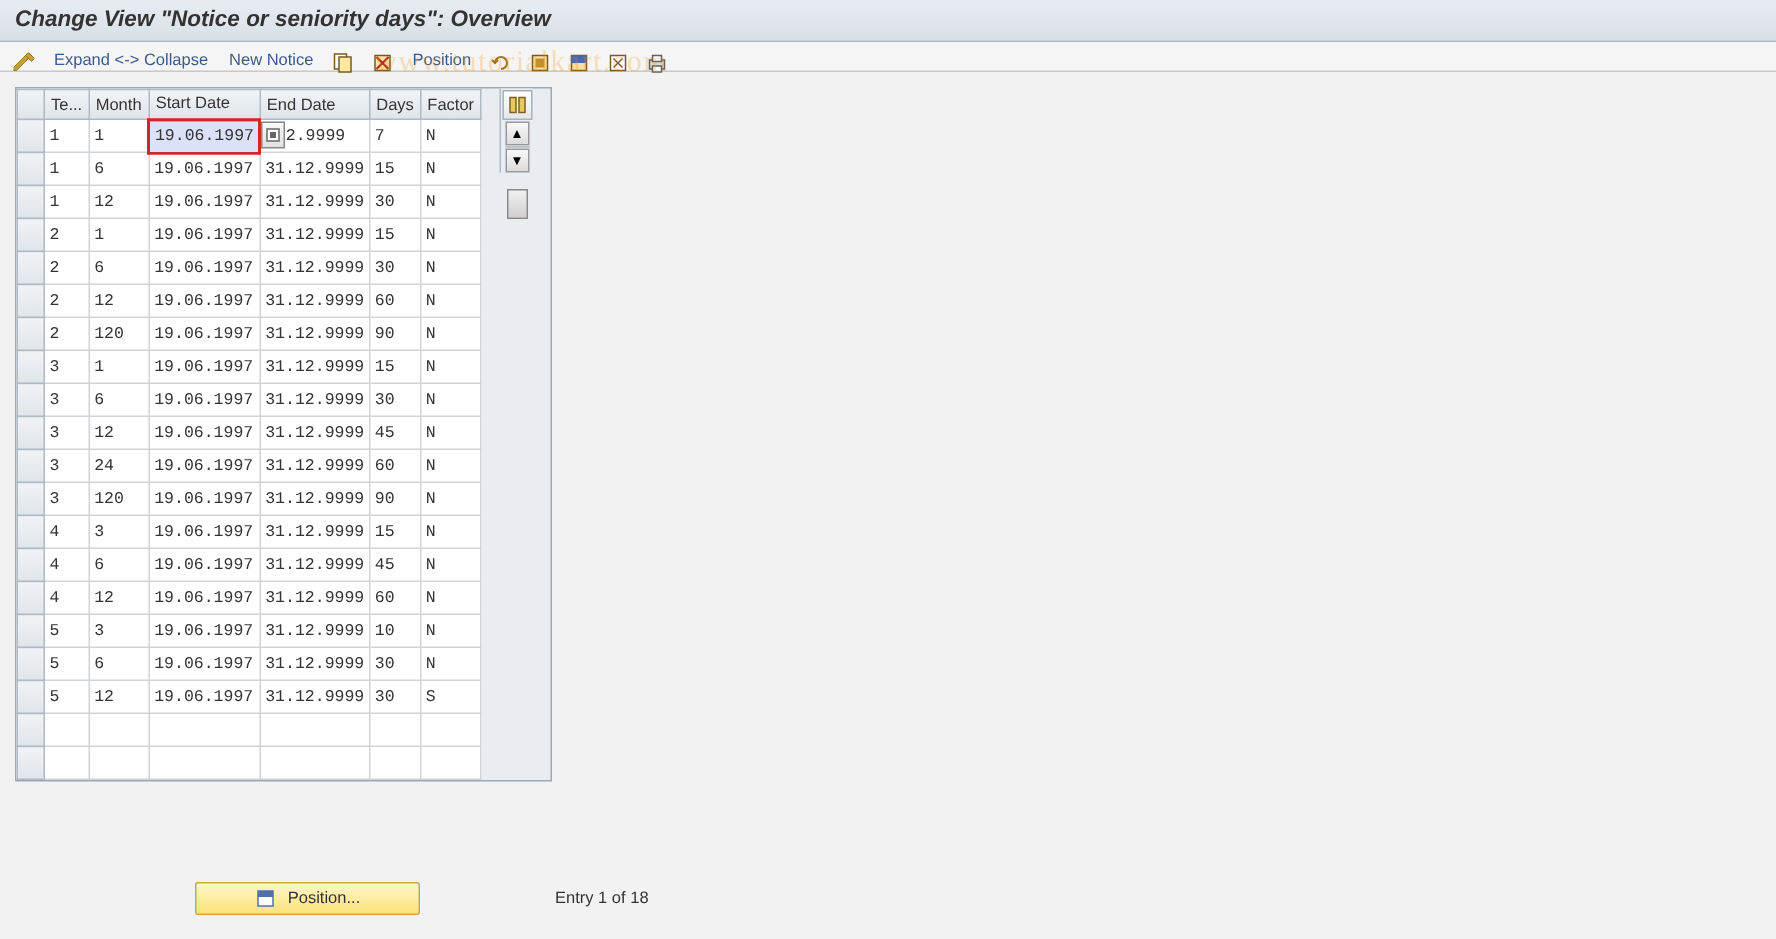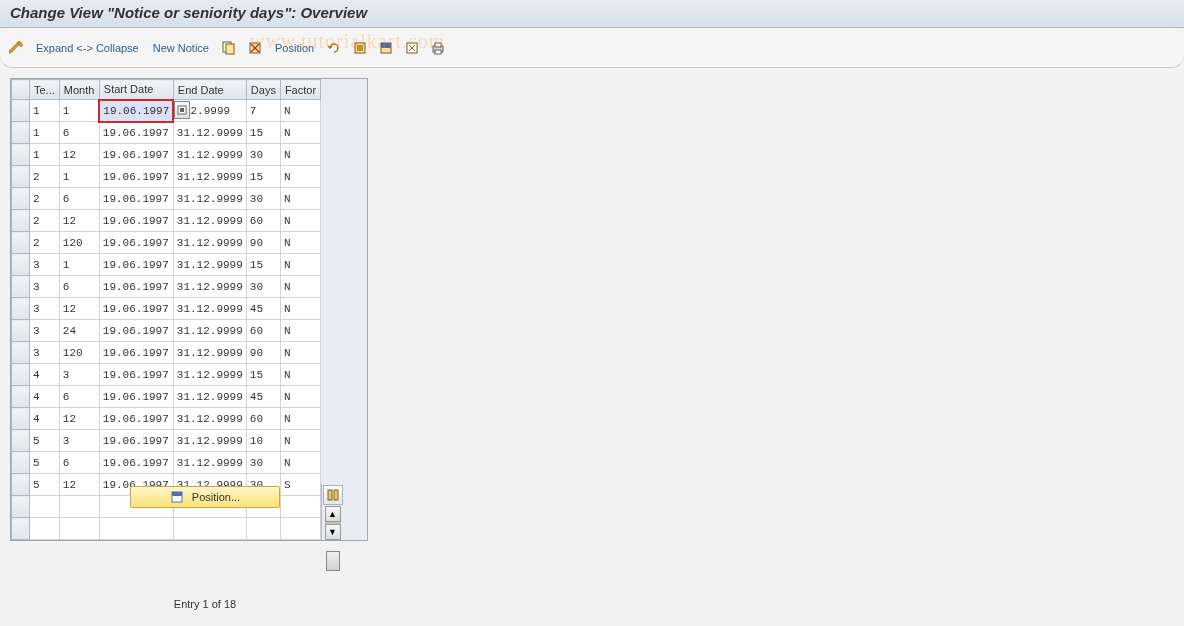--- a/index.html
+++ b/index.html
@@ -19,25 +19,24 @@
       font-size: 15px;
       font-weight: bold;
       font-style: italic;
       color: #333;
     }
     .toolbar {
       background: #f5f5f5;
       border-bottom: 1px solid #c8c8c8;
       padding: 4px 6px;
       display: flex;
-      align-items: center;
+      align-items: flex-start;
       gap: 6px;
-      height: 40px;
+      height: 20px;
       position: relative;
-      border-radius: 13px;
     }
     .toolbar .tb-icon {
       width: 20px; height: 20px;
       display: inline-flex; align-items: center; justify-content: center;
       cursor: pointer;
       border: 1px solid transparent;
       border-radius: 2px;
     }
     .toolbar .tb-link {
       color: #3a5a8a; cursor: pointer; padding: 2px 4px;
@@ -51,24 +50,25 @@
       color: rgba(255,140,0,0.25);
       font-family: Georgia, serif;
       pointer-events: none;
       z-index: 5;
     }
     .content-area {
       padding: 10px;
     }
     .table-wrap {
       display: flex;
-      align-items: flex-end;
+      align-items: flex-start;
       border: 1px solid #9ca8b4;
       background: #e9edf2;
       width: 358px;
+      gap: 12px;
     }
     table.data {
       border-collapse: collapse;
       background: #fff;
       font-family: "Courier New", monospace;
       font-size: 11px;
     }
     table.data th {
       background: linear-gradient(#f0f3f6, #dfe5ea);
       border: 1px solid #b0b8c0;
@@ -154,21 +154,20 @@
       position: absolute;
       top: 28px; left: 0;
     }
     .footer {
       position: absolute;
       bottom: 16px;
       left: 130px;
       display: flex;
       align-items: center;
       gap: 90px;
-      flex-direction: column;
     }
     .position-btn {
       background: linear-gradient(#fff6c8, #fbe27a);
       border: 1px solid #caa93a;
       border-radius: 2px;
       width: 150px;
       height: 22px;
       display: flex;
       align-items: center;
       justify-content: center;

